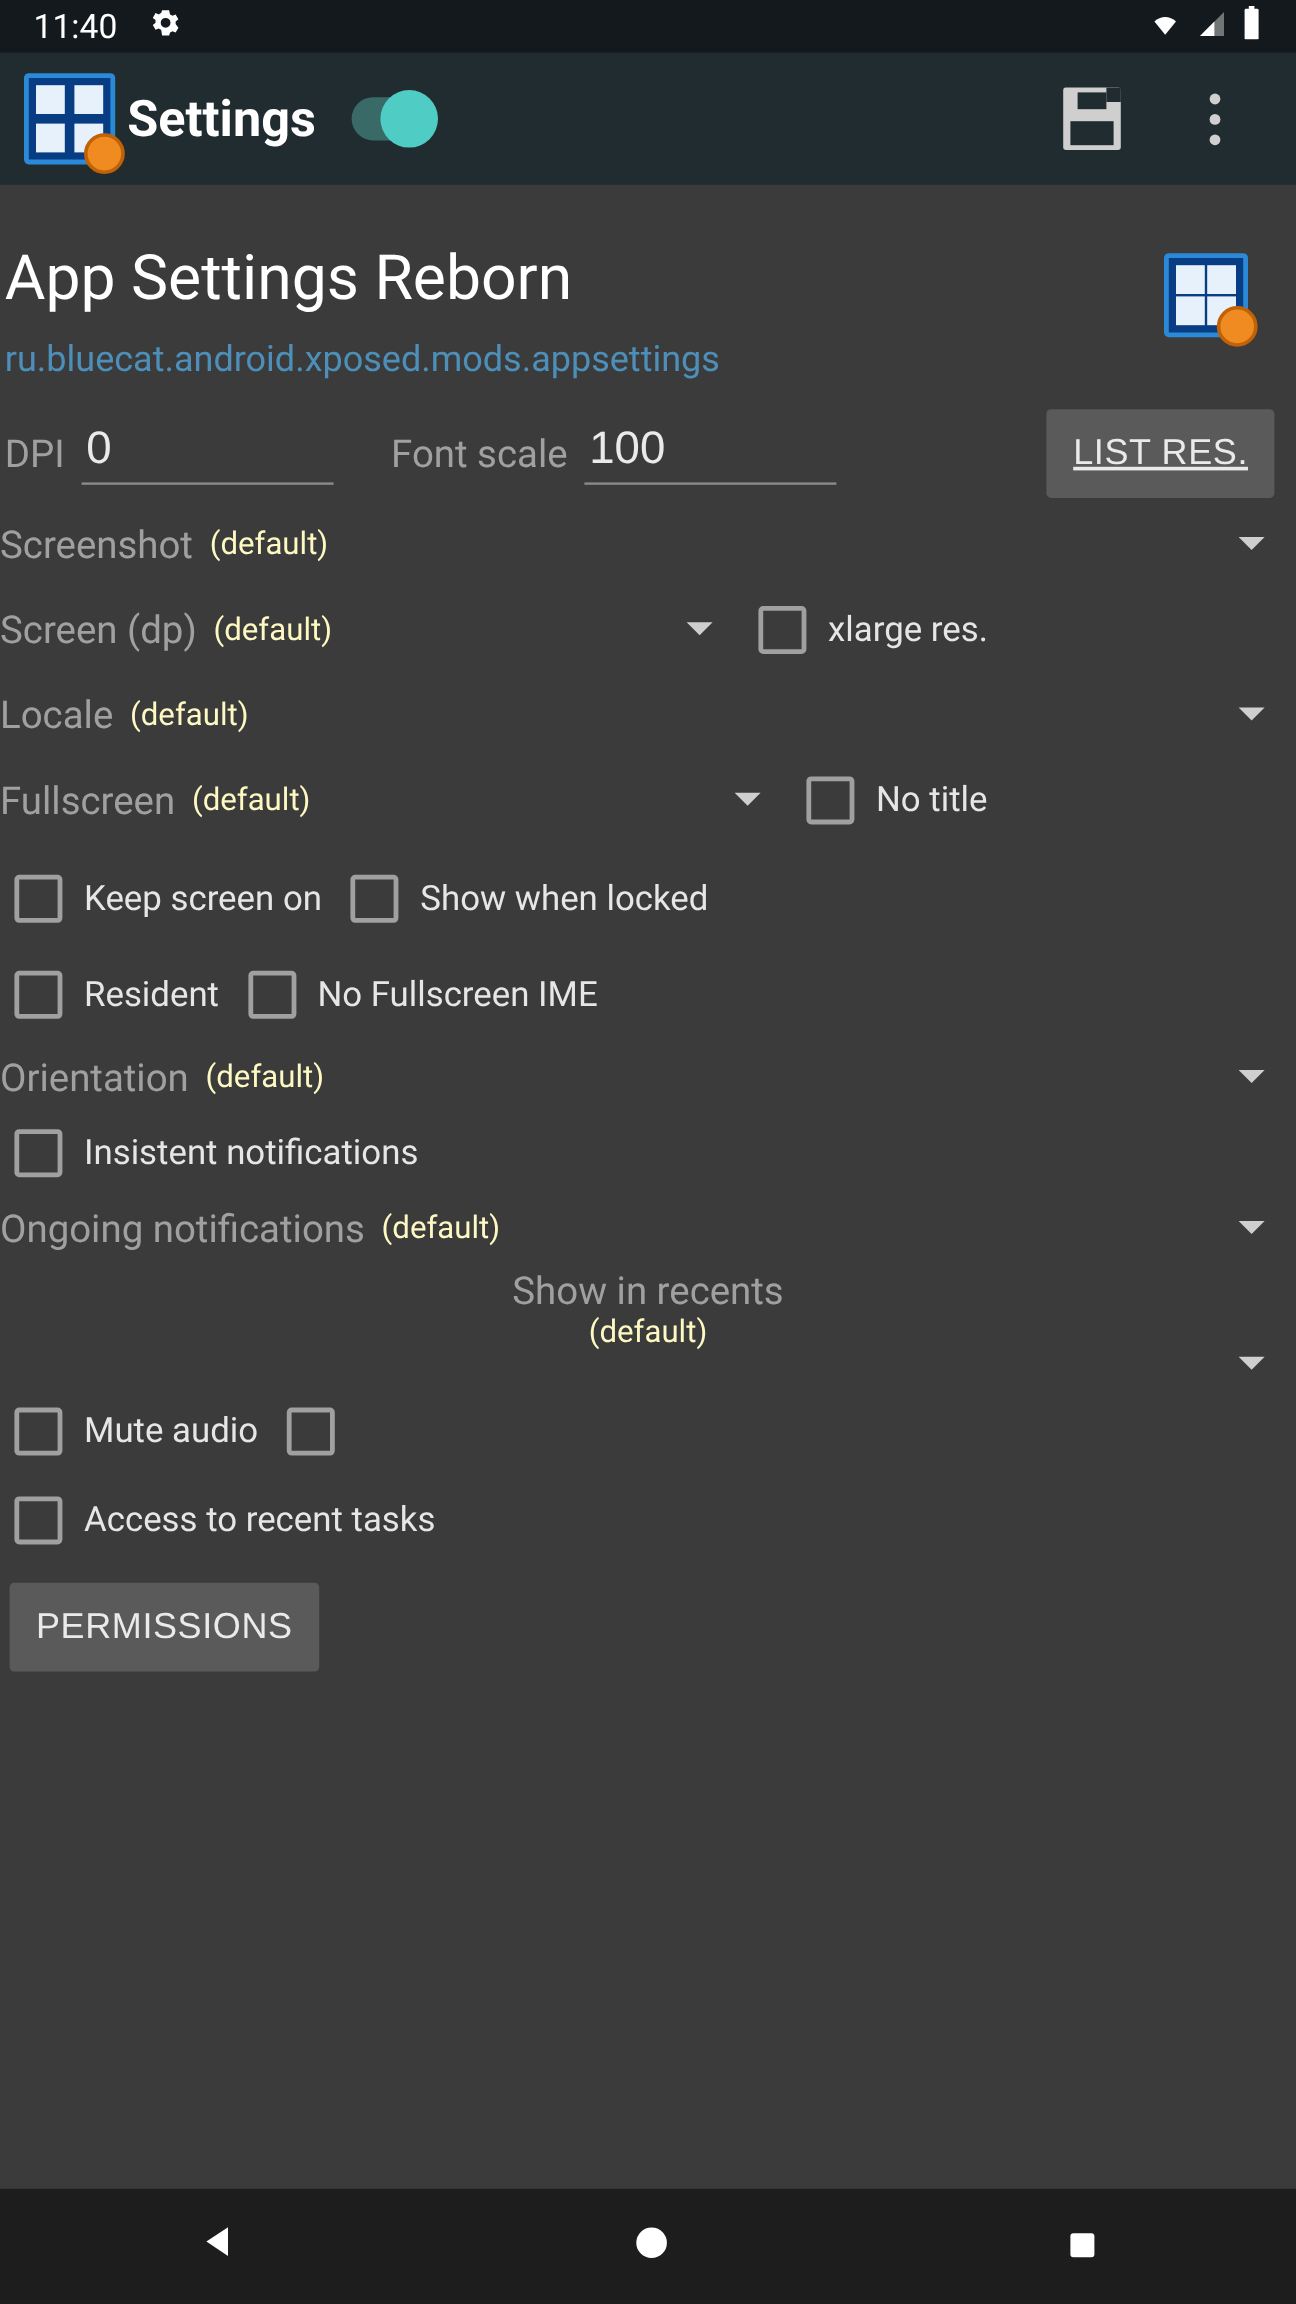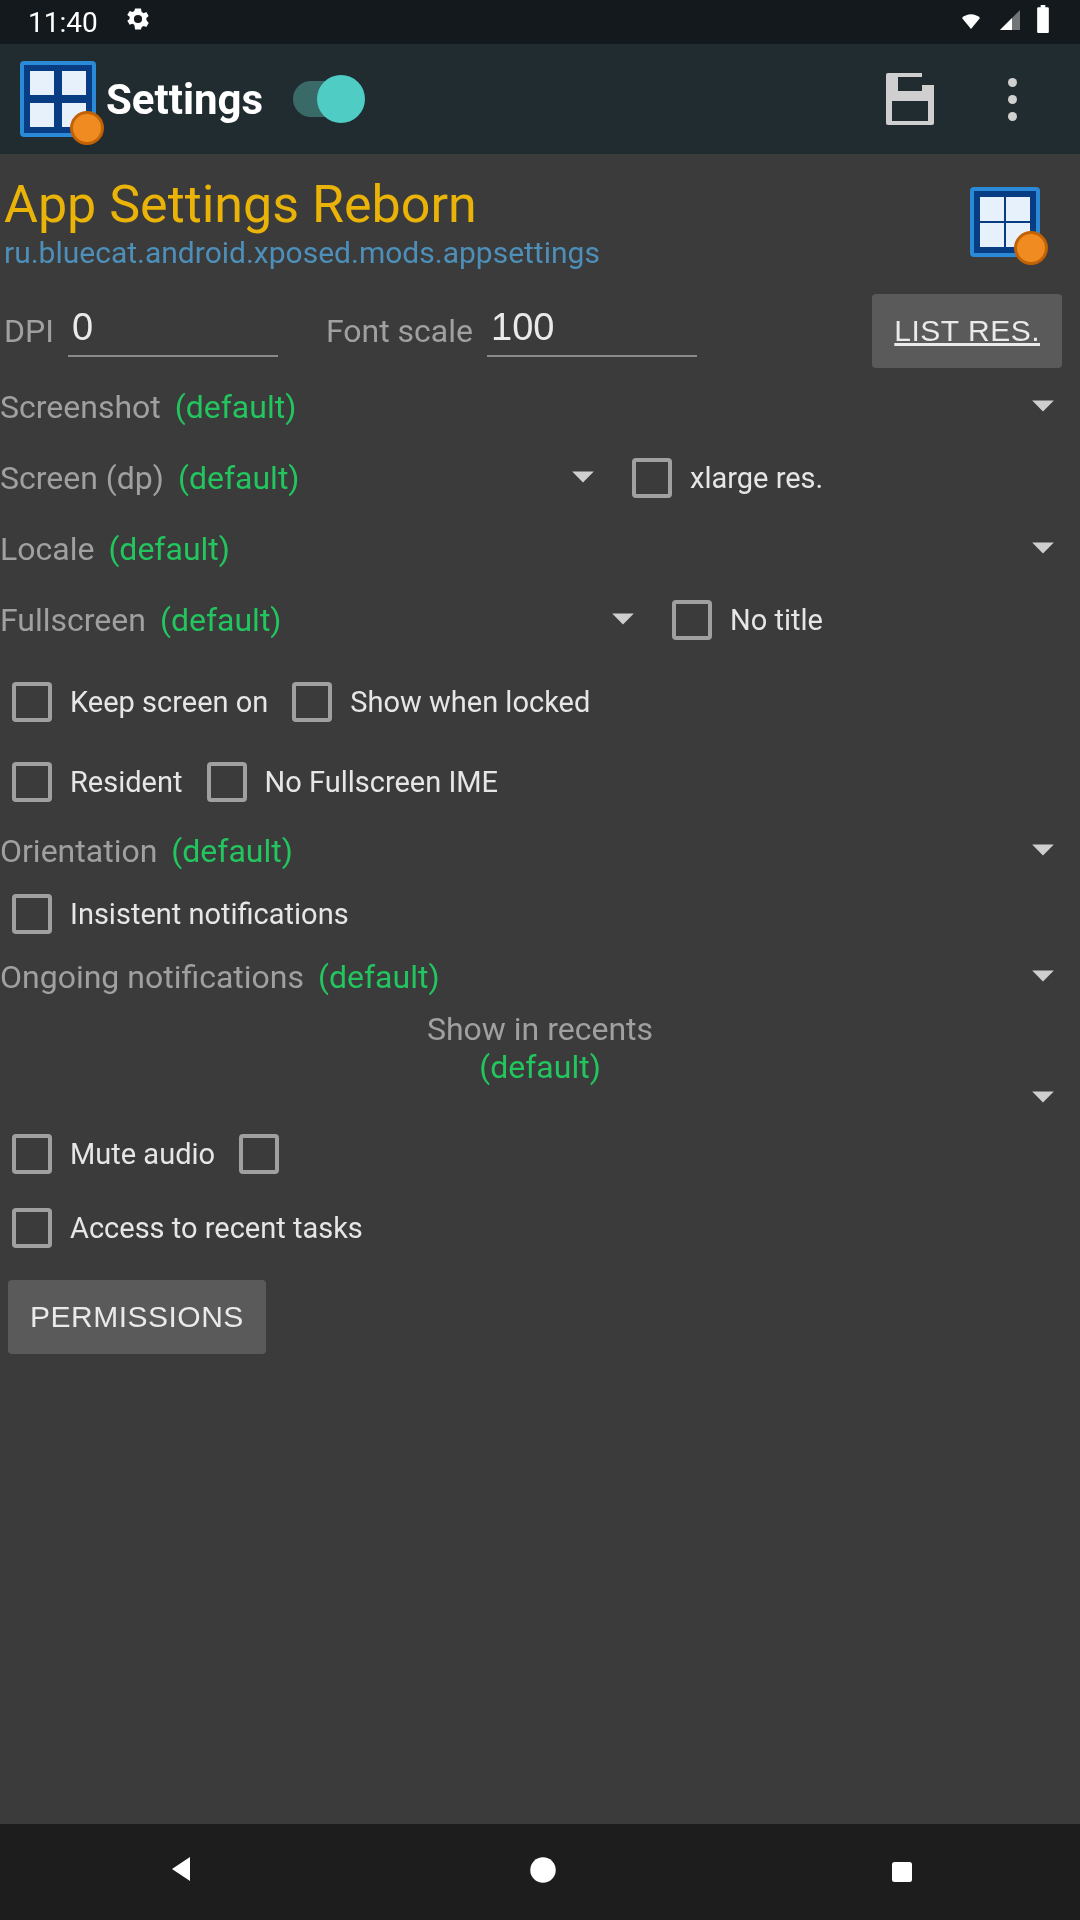--- a/index.html
+++ b/index.html
@@ -24,25 +24,25 @@
   .app-tile .box{ position:absolute; width:100%; height:100%; border:4px solid #2b8ad8; background:#083d83; border-radius:4px; }
   .app-tile .sq{ position:absolute; width:24px; height:24px; background:#e6f1fb; }
   .app-tile .sq.tl{ top:10px; left:10px;} .app-tile .sq.tr{ top:10px; right:10px;}
   .app-tile .sq.bl{ bottom:10px; left:10px;} .app-tile .sq.br{ bottom:10px; right:10px;}
   .app-tile .cog{ position:absolute; right:-8px; bottom:-8px; width:34px; height:34px; border-radius:50%; background:#f08b22; border:3px solid #c06205;}
   .app-tile.small{width:70px; height:70px;}
   
   .content{ padding:10px 0 0 0; background:#3b3b3b; height:calc(1920px - 48px - 110px - 96px); overflow:hidden;}
   .header{ display:flex; align-items:center; padding:10px 20px 10px 0;}
   .header .htxt{ flex:1; padding-left:4px;}
-  .header .htxt h1{ font-size:52px; font-weight:400; color:#eab308;}
-  .header .htxt .pkg{ font-size:30px; color:#4d8fb8; margin-top:0;}
+  .header .htxt h1{ font-size:52px; font-weight:400; color:#ffffff;margin-top:27px;}
+  .header .htxt .pkg{ font-size:30px; color:#4d8fb8; margin-top:20px;}
   .row{ display:flex; align-items:center; padding:6px 0;}
   .lbl{ color:#a0a0a0; font-size:32px; }
-  .valparen{ color:#22c55e; font-size:32px; }
+  .valparen{ color:#fef9c3; font-size:26px; }
   input.underlined{ background:transparent; border:none; border-bottom:2px solid #8a8a8a; color:#eaeaea; font-size:38px; padding:0 4px 6px 4px; width:210px;}
   .btn{ background:#5a5a5a; color:#eaeaea; font-size:30px; letter-spacing:0.5px; border:none; padding:20px 22px; border-radius:4px;}
   .dropdown-caret{ margin-left:auto; margin-right:24px; color:#cfcfcf; font-size:20px;}
   .caret-svg{width:26px; height:16px; fill:#cfcfcf;}
   .checkbox{ width:40px; height:40px; border:4px solid #a0a0a0; border-radius:4px; margin:0 18px 0 12px;}
   .checklabel{ color:#e6e6e6; font-size:29px;}
   .chkrow{ display:flex; align-items:center; padding:14px 0;}
   
   .navbar{ position:absolute; bottom:0; left:0; width:100%; height:96px; background:#1d1d1d; display:flex; align-items:center; justify-content:space-around;}
   .nav-ico{ color:#fff; font-size:42px;}

